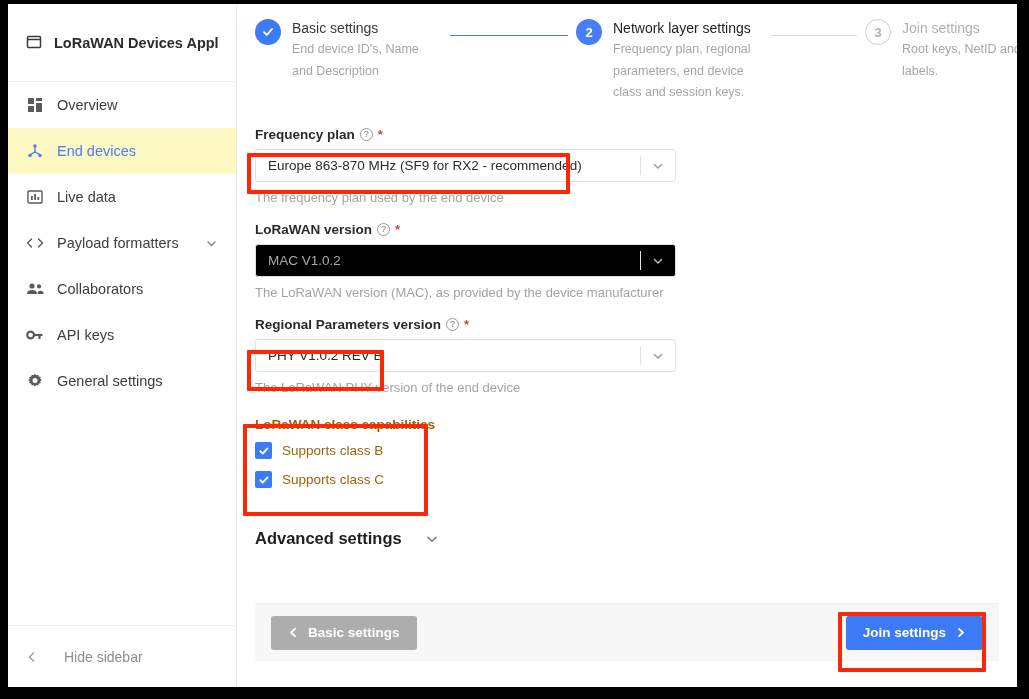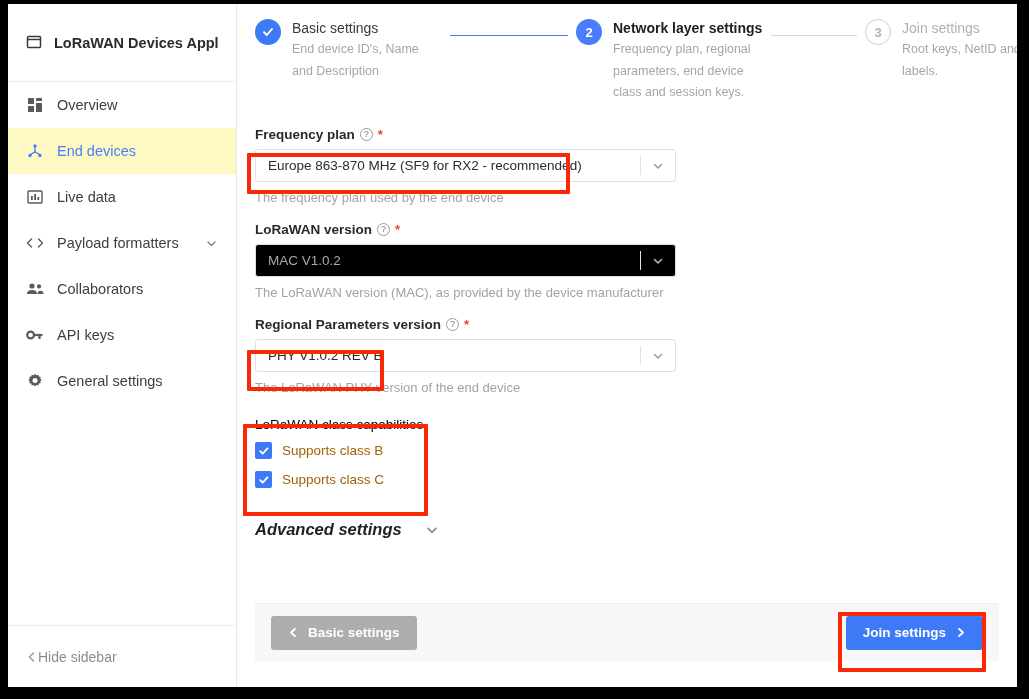--- a/index.html
+++ b/index.html
@@ -71,21 +71,21 @@
   .sb-item.active { background: #fef9c3; color: #4a7dfc; }
   .sb-item.active .ico { color: #4a7dfc; }
   .sb-item .label { flex: 1 1 auto; white-space: nowrap; }
   .sb-item .chev { color: #8a8a8a; display: inline-flex; }
   .sb-footer {
     height: 62px;
     border-top: 1px solid #ececec;
     display: flex;
     align-items: center;
     padding: 0 18px;
-    gap: 0;
+    gap: 26px;
     color: #8d8d8d;
     font-size: 14px;
     cursor: pointer;
   }
 
   
   .main {
     flex: 1 1 auto;
     display: flex;
     flex-direction: column;
@@ -107,21 +107,21 @@
     flex: 0 0 26px; margin-top: 1px;
   }
   .step-bullet.done { background: #3c7bf5; }
   .step-bullet.current { background: #4a7dfc; }
   .step-bullet.todo {
     background: #fff; color: #b3b3b3;
     border: 1.5px solid #cfcfcf;
   }
   .step-text { width: 150px; }
   .step-title { font-size: 14px; color: #3a3a3a; line-height: 1.45; }
-  .step-title.bold { font-weight: bold; color: #1f1f1f; }
+  .step-title.bold { font-weight: normal; color: #1f1f1f; }
   .step-title.muted { color: #b0b0b0; }
   .step-desc {
     font-size: 12.5px; color: #a6a6a6; line-height: 1.7; margin-top: 1px;
   }
   .step-line {
     height: 1px; background: #4a7dfc; width: 118px;
     margin: 17px 8px 0 8px; flex: 0 0 auto;
   }
   .step-line.grey { background: #d8d8d8; width: 86px; }
 
@@ -154,33 +154,33 @@
   }
   .select.disabled { background: #000000; color: #a8a8a8; cursor: default; }
   .select .val { flex: 1 1 auto; white-space: nowrap; overflow: hidden; }
   .select .divider { width: 1px; height: 19px; background: #e2e2e2; }
   .select .caret {
     width: 34px; display: flex; align-items: center; justify-content: center;
     color: #9b9b9b;
   }
   .fhelp { font-size: 13px; color: #a3a3a3; margin-top: 8px; }
 
-  .cap-title { font-size: 13.5px; font-weight: normal; color: #000000; margin-bottom: 10px; }
+  .cap-title { font-size: 13.5px; font-weight: bold; color: #a16207; margin-bottom: 10px; }
   .cbrow { display: flex; align-items: center; gap: 10px; margin-bottom: 12px; cursor: pointer; }
   .cbox {
     width: 17px; height: 17px; border-radius: 2px;
     background: #3c7bf5;
     display: flex; align-items: center; justify-content: center;
     flex: 0 0 17px;
   }
   .cbrow .cblabel { font-size: 13.5px; color: #a16207; }
 
   .adv {
     display: flex; align-items: center; gap: 22px;
-    margin-top: 32px; cursor: pointer; font-style: italic;
+    margin-top: 41px; cursor: pointer;
   }
   .adv .advtitle { font-size: 16.5px; font-weight: bold; color: #1f1f1f; }
   .adv .advchev { color: #7d7d7d; display: inline-flex; }
 
   .footer-bar {
     margin: 0 18px 0 18px;
     height: 58px;
     background: #f7f7f7;
     border-top: 1px solid #ededed;
     display: flex; align-items: center; justify-content: space-between;

